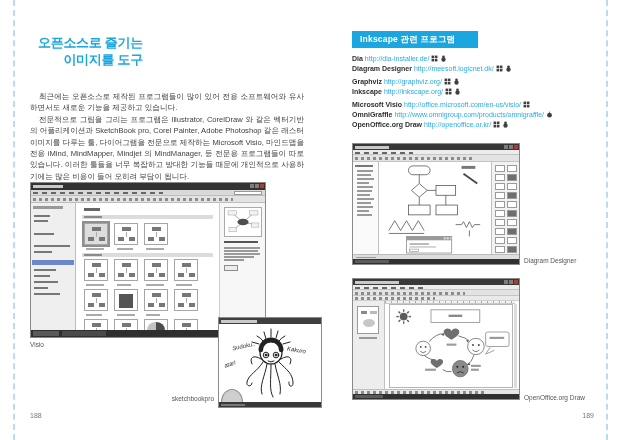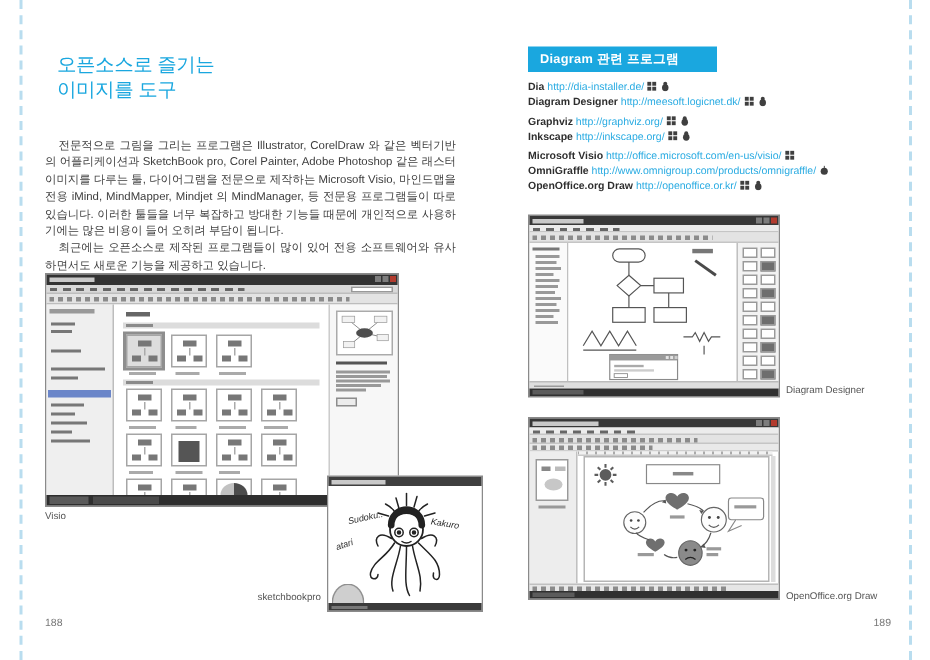--- a/index.html
+++ b/index.html
@@ -6,22 +6,22 @@
   html,body { background:#e9e9e9; }
   .stage{
     position:relative; width:620px; height:440px; background:#ffffff;
     font-family:"Liberation Sans", sans-serif; overflow:hidden;
     margin:0 auto;
   }
   .crop{ position:absolute; top:0; bottom:0; width:0; border-left:2px dashed #b9ddef; }
   .crop.l{ left:13px; } .crop.r{ left:auto; right:12px; }
 
   
-  .page-title{ position:absolute; left:38px; top:34px; font-size:13px; font-weight:normal;
-    color:#1aa7df; line-height:17px; letter-spacing:-0.3px; }
+  .page-title{ position:absolute; left:38px; top:34px; font-size:13px; font-weight:bold;
+    color:#1aa7df; line-height:17px; letter-spacing:-0.3px;text-align:right; }
   .bodytext{ position:absolute; left:30px; top:91px; width:274px; font-size:7.6px;
     line-height:11.4px; color:#3d3d3d; text-align:justify; }
   .bodytext p{ text-indent:9px; }
   .caption{ position:absolute; font-size:6.5px; color:#555; }
   .pagenum{ position:absolute; top:412px; font-size:7px; color:#777; }
 
   
   .shot{ position:absolute; background:#fff; border:1px solid #8a8a8a; }
   .tbar{ position:absolute; left:0; right:0; top:0; background:#333; }
   .tbar .ttl{ position:absolute; left:2px; top:2px; height:2.5px; width:30px; background:#c9c9c9; }
@@ -116,22 +116,22 @@
 <div class="stage">
   <div class="crop l"></div>
   <div class="crop r"></div>
 
   <div class="page-title">
     <div>오픈소스로 즐기는</div>
     <div>이미지를 도구</div>
   </div>
 
   <div class="bodytext">
+    <p>최근에는 오픈소스로 제작된 프로그램들이 많이 있어 전용 소프트웨어와 유사하면서도 새로운 기능을 제공하고 있습니다.</p>
     <p>전문적으로 그림을 그리는 프로그램은 Illustrator, CorelDraw 와 같은 벡터기반의 어플리케이션과 SketchBook pro, Corel Painter, Adobe Photoshop 같은 래스터 이미지를 다루는 툴, 다이어그램을 전문으로 제작하는 Microsoft Visio, 마인드맵을 전용 iMind, MindMapper, Mindjet 의 MindManager, 등 전문용 프로그램들이 따로 있습니다. 이러한 툴들을 너무 복잡하고 방대한 기능들 때문에 개인적으로 사용하기에는 많은 비용이 들어 오히려 부담이 됩니다.</p>
-    <p>최근에는 오픈소스로 제작된 프로그램들이 많이 있어 전용 소프트웨어와 유사하면서도 새로운 기능을 제공하고 있습니다.</p>
   </div>
 
   <div class="shot visio">
     <div class="tbar" style="height:7px">
       <span class="ttl"></span>
       <span class="wbtns">
           <i></i>
           <i></i>
           <i class="close"></i>
         </span>
@@ -256,21 +256,21 @@
     </div>
     <div class="sk-proto"></div>
     <div class="sk-foot">
         <span class="bar" style="left:2px;top:1.5px;width:24px;height:2px;background:#777"></span>
       </div>
   </div>
   <div class="caption" style="left:110px;top:395px;width:104px;text-align:right">sketchbookpro</div>
 
   <div class="pagenum" style="left:30px">188</div>
 
-  <div class="hdr-box">Diagram 관련 프로그램</div>
+  <div class="hdr-box">Inkscape 관련 프로그램</div>
 
   <div class="prog-list">
       <div class="prog-row"><span class="prog-name">Dia</span> <a class="prog-url" href="#">http://dia-installer.de/</a><span class="picon"><svg viewBox="0 0 10 10">
             <rect x="0.8" y="0.8" width="3.7" height="3.7"></rect>
             <rect x="5.5" y="0.8" width="3.7" height="3.7"></rect>
             <rect x="0.8" y="5.5" width="3.7" height="3.7"></rect>
             <rect x="5.5" y="5.5" width="3.7" height="3.7"></rect>
           </svg></span><span class="picon"><svg viewBox="0 0 10 10">
             <ellipse cx="5" cy="6.4" rx="3.1" ry="3.3"></ellipse>
             <circle cx="5" cy="2.6" r="1.9"></circle>

